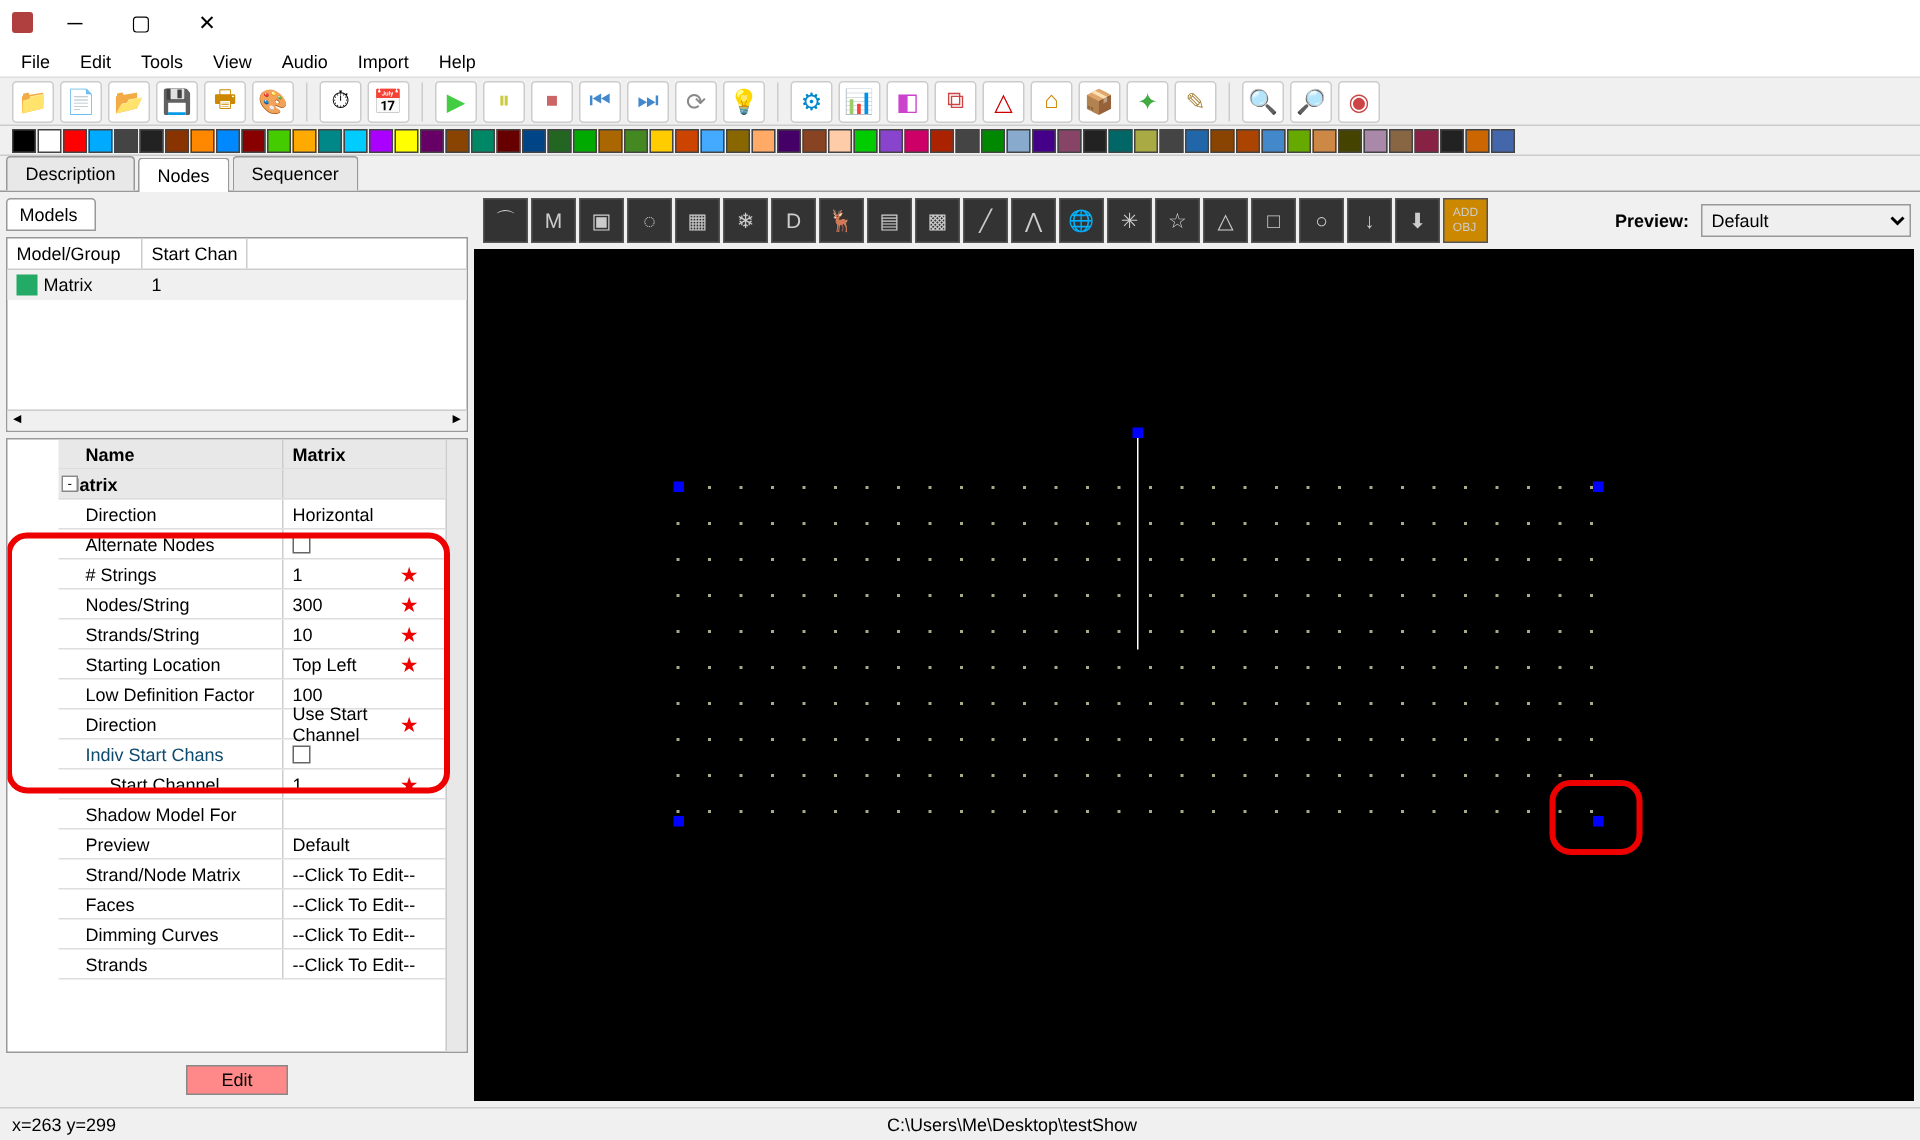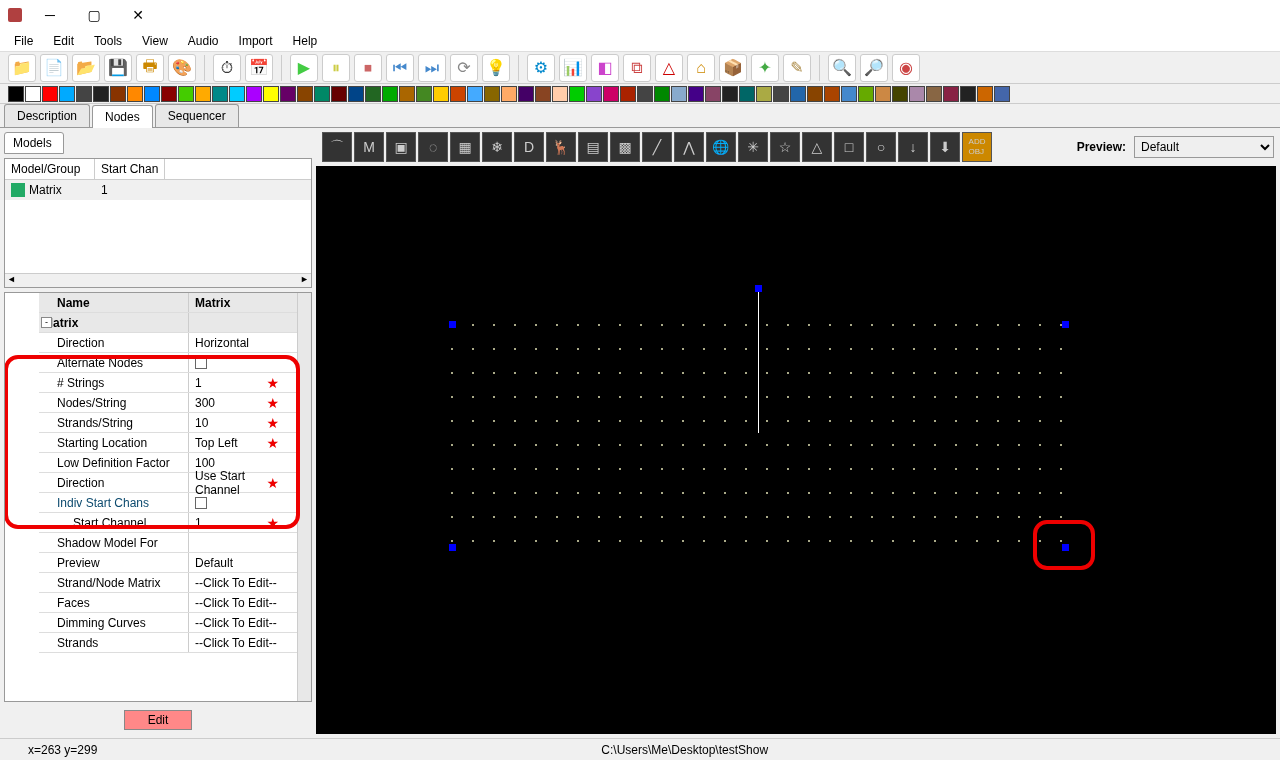--- a/index.html
+++ b/index.html
@@ -81,21 +81,21 @@
 .model-toolbar .preview-label { font-weight: bold; margin-right: 6px; }
 .model-toolbar select { width: 140px; padding: 2px; border: 1px solid #999; }
 
 .canvas { flex: 1; background: #000; position: relative; margin: 0 4px 4px 0; }
 .canvas .dot { position: absolute; width: 2px; height: 2px; background: #aa8; }
 .canvas .handle { position: absolute; width: 7px; height: 7px; background: #00f; }
 .canvas .rotator { position: absolute; width: 1px; background: #fff; }
 
 
 .statusbar { height: 22px; background: #f0f0f0; border-top: 1px solid #ccc; display: flex; align-items: center; padding: 0 8px; }
-.statusbar .coord { flex: 0 0 auto; margin-left: 20px; }
+.statusbar .coord { flex: 0 0 auto; }
 .statusbar .path { margin: 0 auto; }
 </style>
 </head>
 <body>
 
 <div class="titlebar">
   <div class="app-icon"></div>
   <div class="winbtns">
     <div class="winbtn">─</div>
     <div class="winbtn">▢</div>

